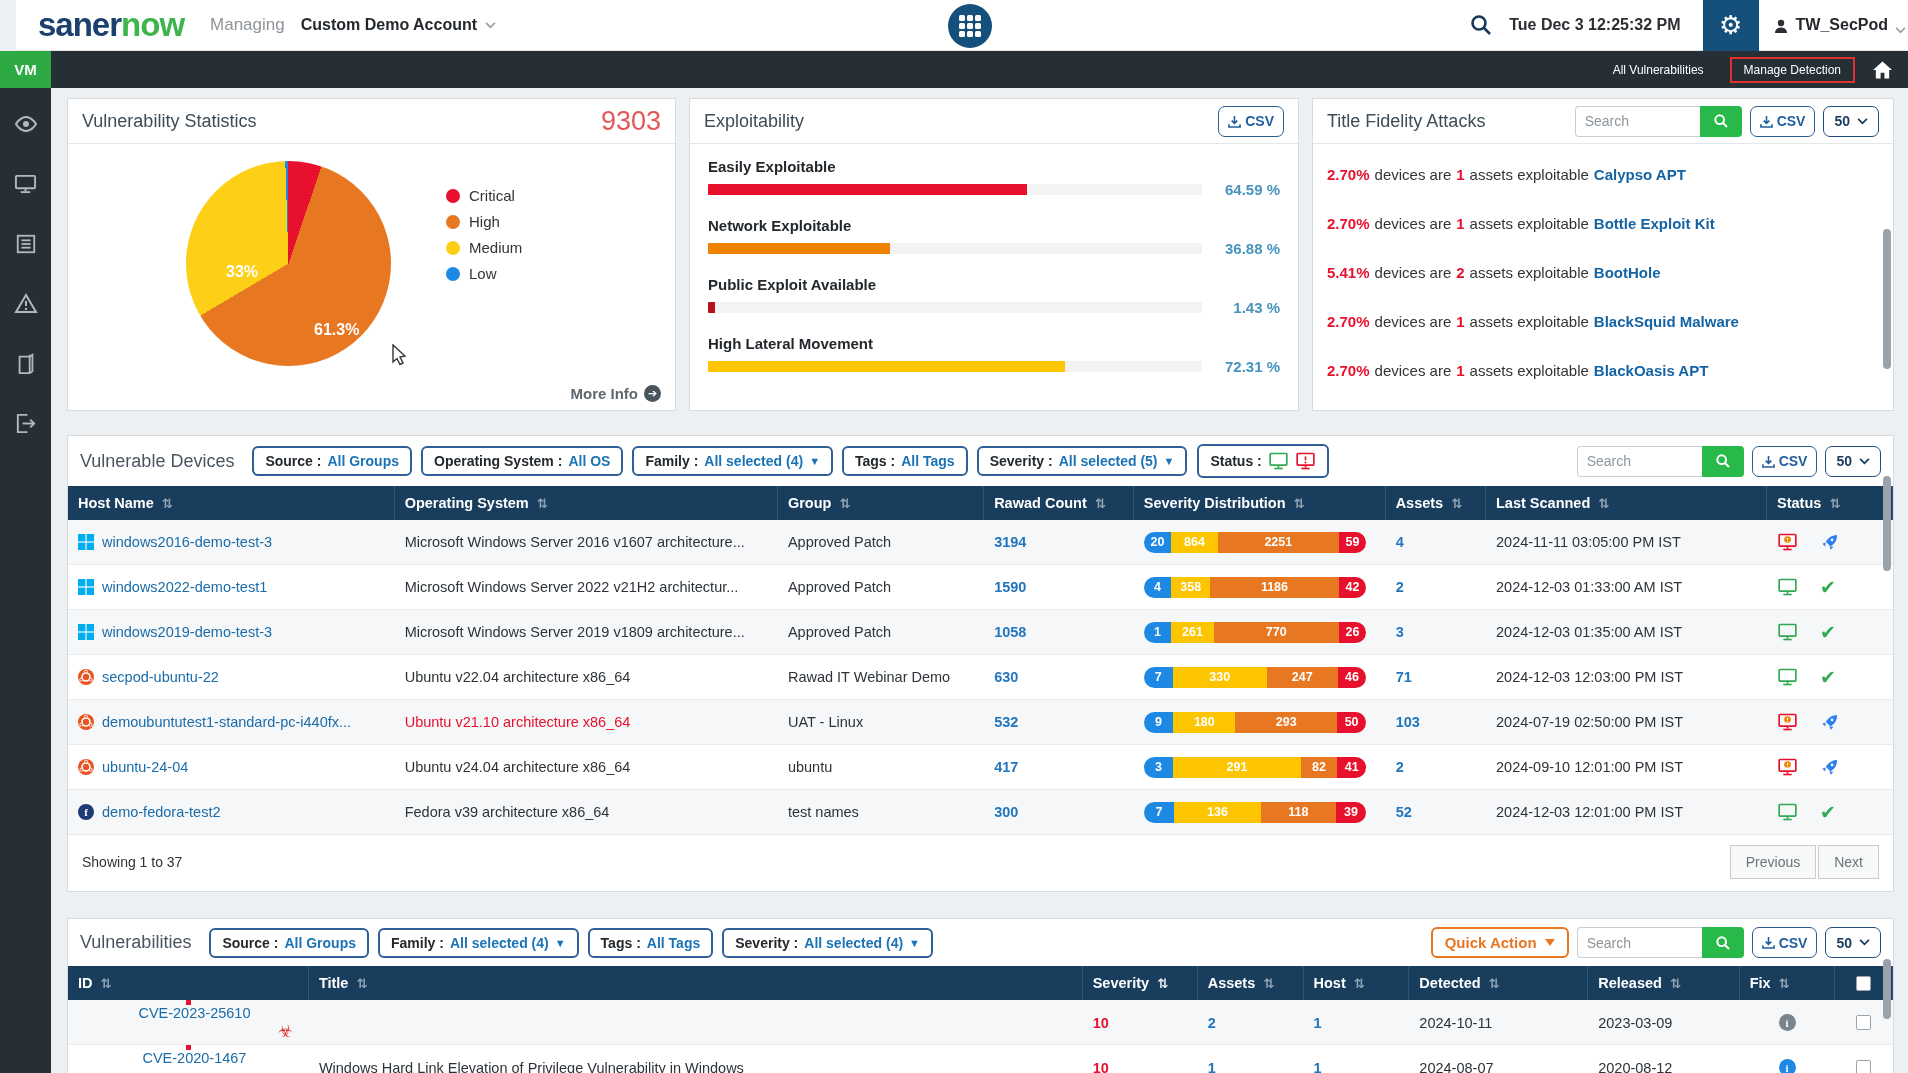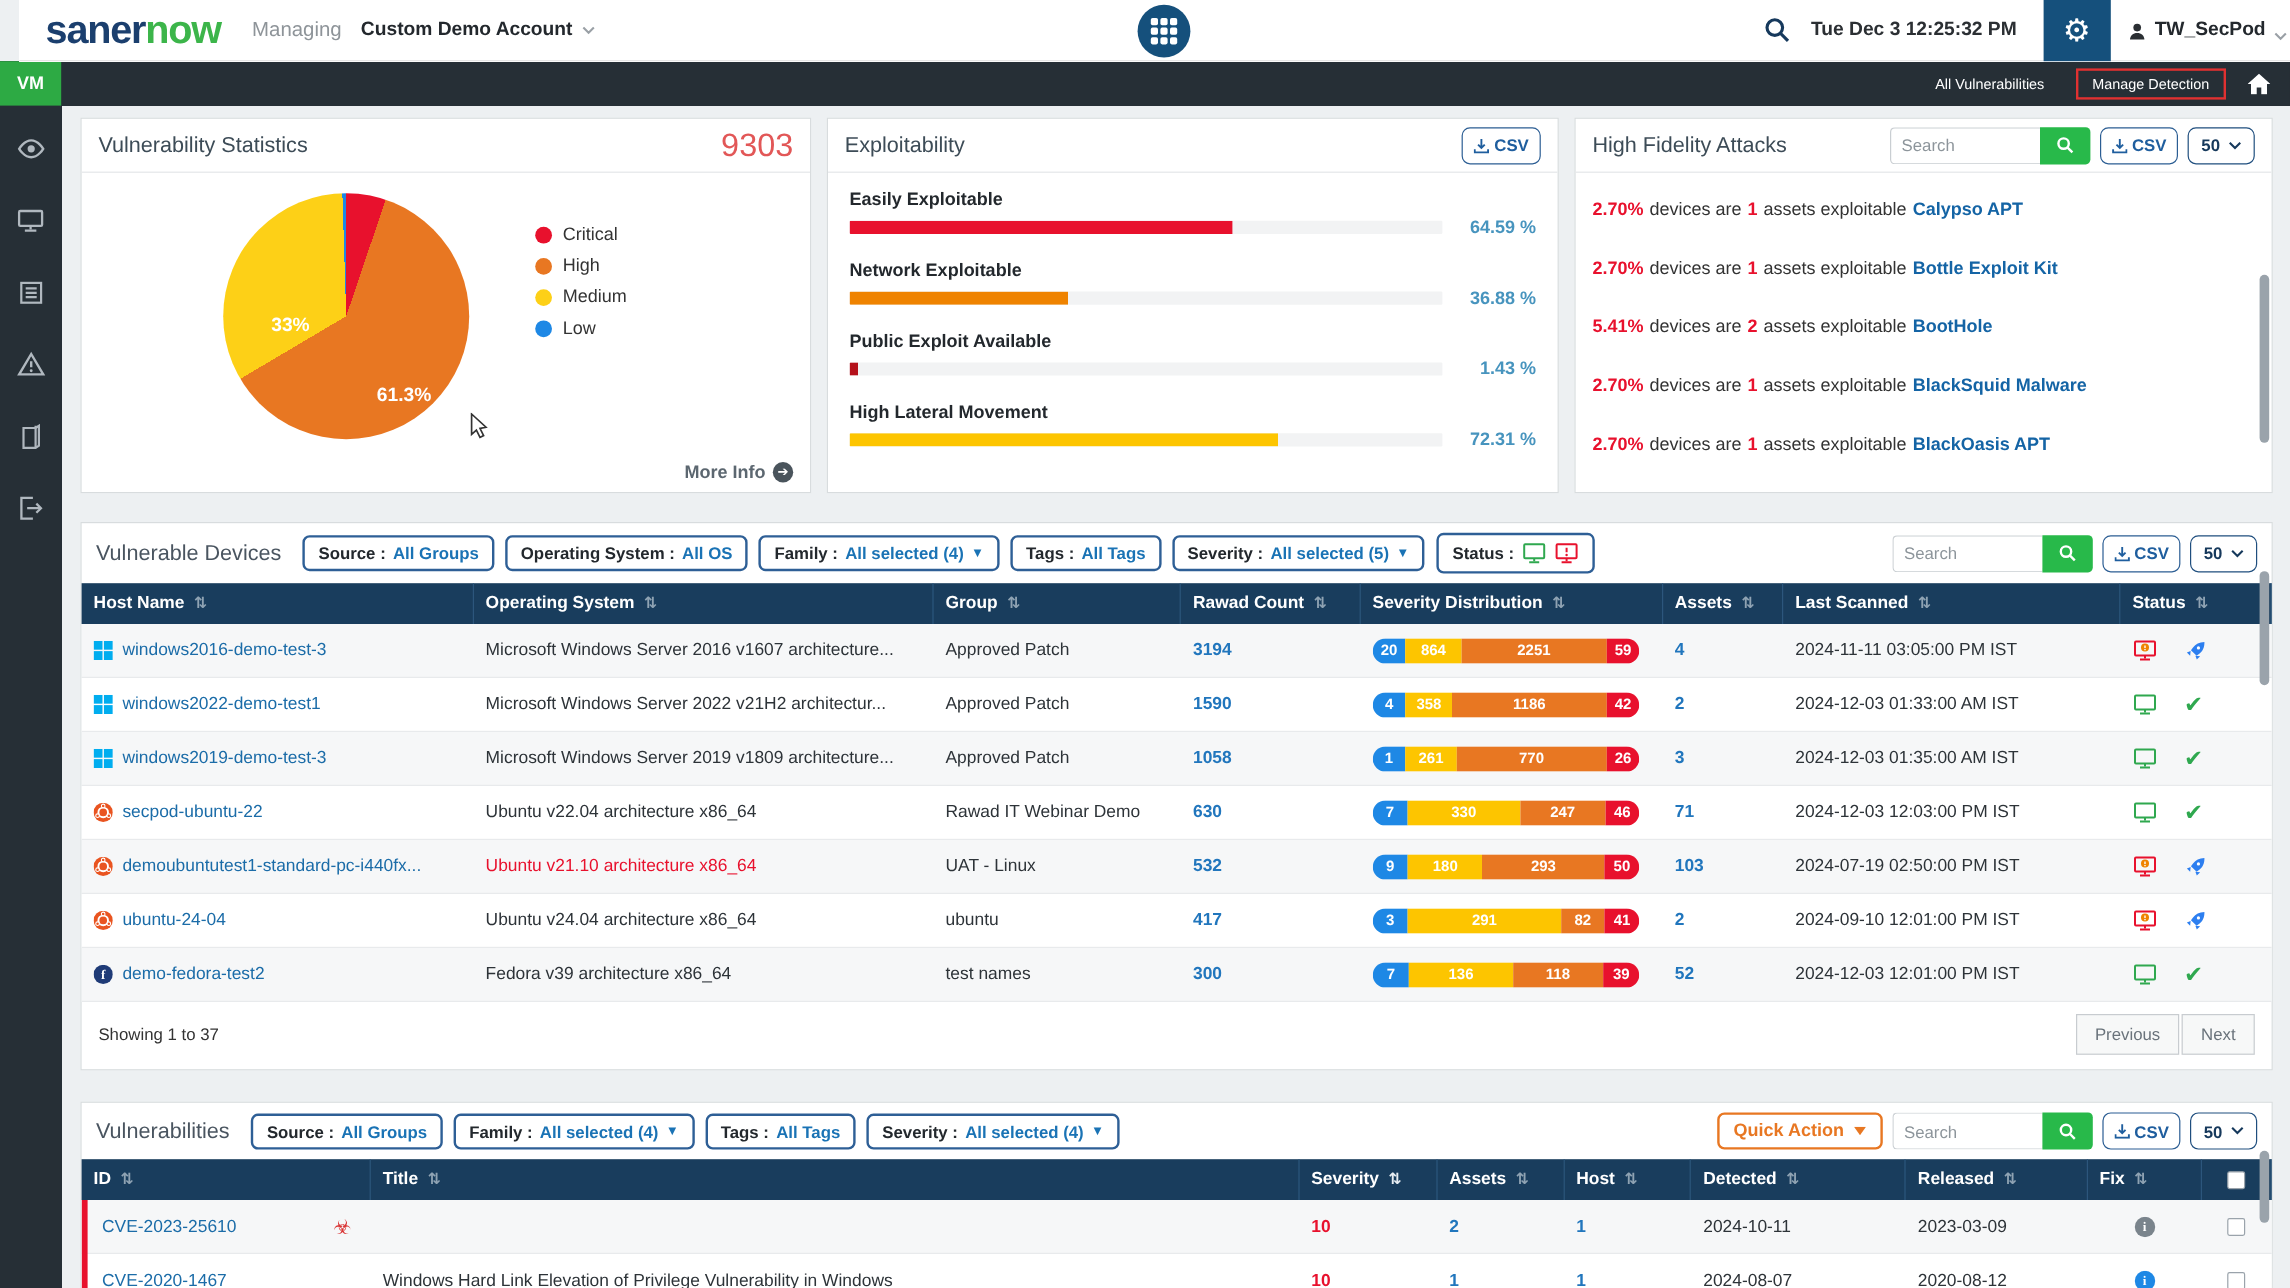--- a/index.html
+++ b/index.html
@@ -120,21 +120,21 @@
   .sevbar { display:flex; width:96%; height:21px; border-radius:11px; overflow:hidden; }
   .sevseg { color:#fff; font-size:12.5px; font-weight:bold; display:flex; align-items:center; justify-content:center; }
 
   .dev-footer { display:flex; align-items:center; padding:10px 14px 12px 14px; }
   .showing { font-size:14px; color:#333; }
   .pager { margin-left:auto; display:flex; gap:2px; }
   .pager button { border:1px solid #c8ccd0; background:#f7f8f8; color:#6a7publice; color:#6a737b; font-size:14px;
                   padding:8px 15px; cursor:pointer; }
 
   .stripe { width:5px; height:45px; background:#e8112d; flex:0 0 5px; }
-  .idcell { display:flex; align-items:center; height:45px; gap:0; padding:0; }
+  .idcell { display:flex; align-items:center; height:45px; gap:0; padding:0;flex-direction:column; }
   .idcell .link { margin-left:12px; }
   .bio { margin-left:auto; margin-right:16px; color:#d93535; font-size:17px; }
   .sev10 { color:#e8112d; font-weight:bold; }
   .info-dot { width:17px; height:17px; border-radius:50%; color:#fff; font-size:11px; font-weight:bold;
               font-family:"Liberation Serif",serif; display:flex; align-items:center; justify-content:center; margin:0 auto; cursor:pointer;}
   .cb { width:15px; height:15px; border:1px solid #9aa3ab; border-radius:2px; background:#fff; cursor:pointer;}
   .thead .cb { margin:0 auto; }
   .check { color:#2fa84f; font-size:19px; font-weight:bold; }
 </style>
 </head>
@@ -328,21 +328,21 @@
                 <div class="exp-fill" style="width: 72.31%; background: rgb(253, 197, 0);"></div>
               </div>
               <div class="exp-val">72.31 %</div>
             </div>
           </div>
         </div>
     </div>
 
     <div class="card c3">
       <div class="card-head hfa-head">
-        <div class="card-title">High Fidelity Attacks</div>
+        <div class="card-title">Title Fidelity Attacks</div>
         <div class="sec-right">
           <div class="searchgrp">
             <input placeholder="Search" style="">
             <button class="search-btn">
               <svg width="16" height="16" viewBox="0 0 24 24">
                   <circle cx="10" cy="10" r="6.5" fill="none" stroke="#fff" stroke-width="3"></circle>
                   <line x1="15" y1="15" x2="21" y2="21" stroke="#fff" stroke-width="3"></line>
                 </svg>
             </button>
           </div>

